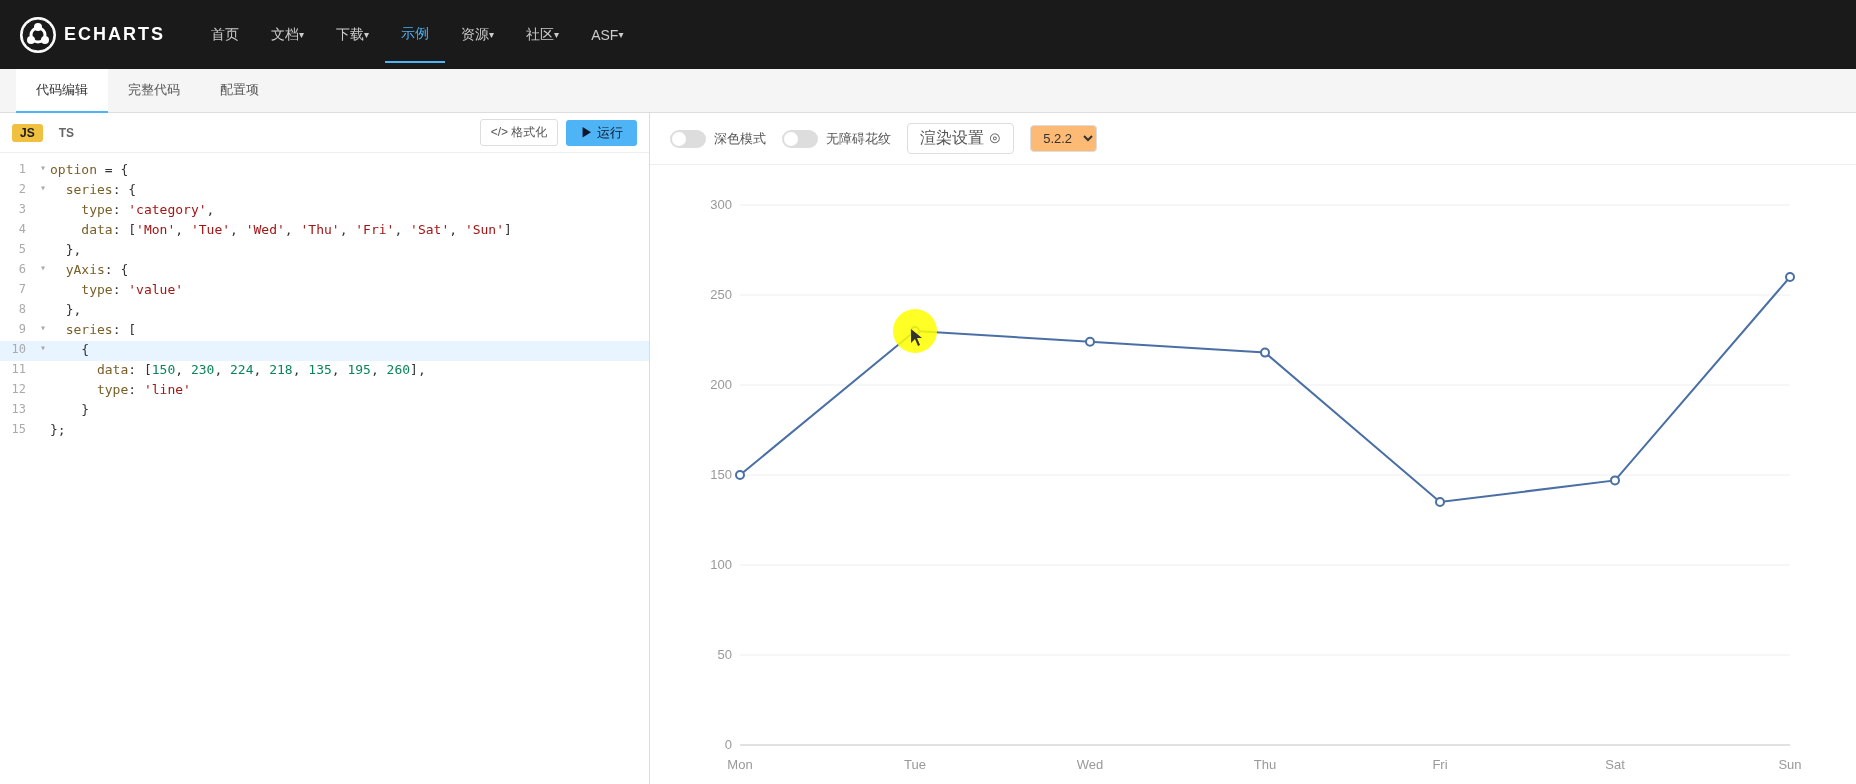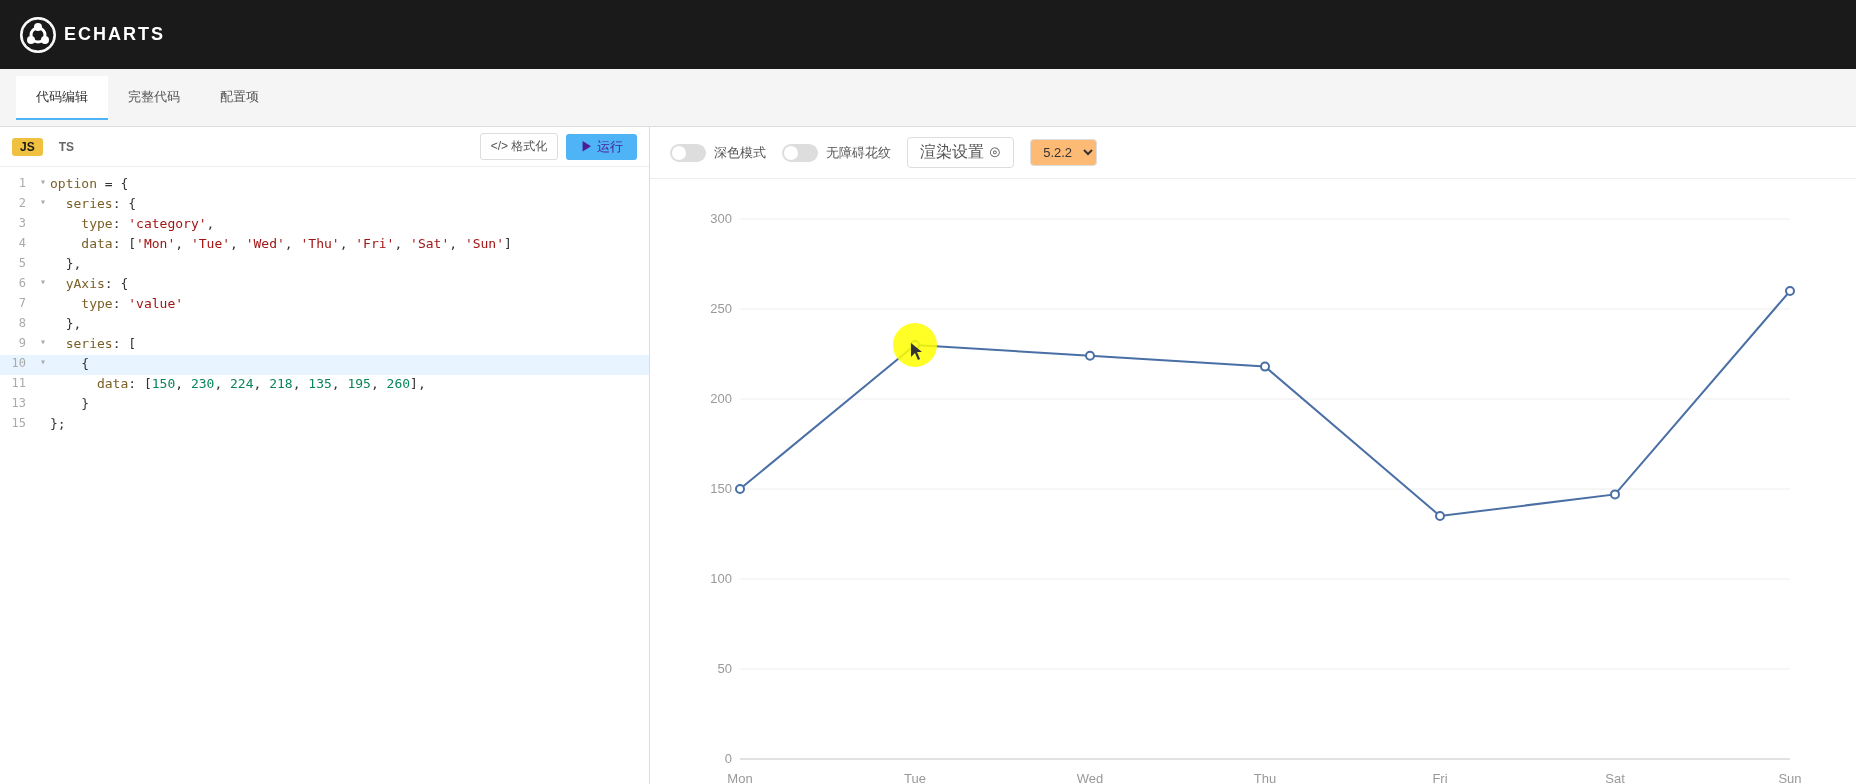--- a/index.html
+++ b/index.html
@@ -21,21 +21,21 @@
     .nav-items { display: flex; align-items: center; gap: 0; }
     .nav-item {
       padding: 0 16px; height: 56px; display: flex; align-items: center;
       font-size: 14px; color: #ccc; cursor: pointer; position: relative;
     }
     .nav-item.active { color: #4eb4f5; border-bottom: 2px solid #4eb4f5; }
     .nav-item-dropdown::after { content: " ▾"; font-size: 10px; }
 
     
     .sub-tabs {
-      display: flex; align-items: center; height: 58px;
+      display: flex; align-items: center; height: 44px;
       background: #f5f5f5; border-bottom: 1px solid #ddd; padding: 0 16px;
     }
     .sub-tab {
       padding: 0 20px; height: 44px; display: flex; align-items: center;
       font-size: 13px; color: #555; cursor: pointer; border-bottom: 2px solid transparent;
     }
     .sub-tab.active { color: #333; border-bottom: 2px solid #4eb4f5; background: #fff; }
 
     
     .main-layout { display: flex; height: calc(784px - 56px - 44px); }
@@ -54,21 +54,21 @@
       cursor: pointer;
     }
     .lang-js { background: #f0c040; color: #1a1a1a; }
     .lang-ts { background: transparent; color: #666; }
     .toolbar-spacer { flex: 1; }
     .format-btn {
       padding: 4px 10px; font-size: 12px; color: #555; border: 1px solid #ddd;
       border-radius: 3px; background: #fff; cursor: pointer; display: flex; align-items: center; gap: 4px;
     }
     .run-btn {
-      padding: 4px 14px; font-size: 13px; color: #4c1d95;
+      padding: 4px 14px; font-size: 13px; color: #0f172a;
       background: #4eb4f5; border: none; border-radius: 3px; cursor: pointer;
       display: flex; align-items: center; gap: 4px;
     }
 
     
     .code-area {
       font-family: "Consolas", "Monaco", monospace; font-size: 13px;
       padding: 8px 0; background: #fff; overflow-y: auto;
       height: calc(100% - 44px);
     }
@@ -133,20 +133,29 @@
       <svg width="34" height="34" viewBox="0 0 34 34">
         <circle cx="17" cy="17" r="16" fill="#1a1a1a" stroke="#fff" stroke-width="1"></circle>
         <circle cx="17" cy="17" r="7" fill="none" stroke="#fff" stroke-width="3"></circle>
         <circle cx="17" cy="9" r="4" fill="#fff"></circle>
         <circle cx="24" cy="22" r="4" fill="#fff"></circle>
         <circle cx="10" cy="22" r="4" fill="#fff"></circle>
       </svg>
     </div>
     <span class="nav-brand">ECHARTS</span>
   </div>
+  <div class="nav-items">
+    <div class="nav-item">首页</div>
+    <div class="nav-item nav-item-dropdown">文档</div>
+    <div class="nav-item nav-item-dropdown">下载</div>
+    <div class="nav-item active">示例</div>
+    <div class="nav-item nav-item-dropdown">资源</div>
+    <div class="nav-item nav-item-dropdown">社区</div>
+    <div class="nav-item nav-item-dropdown">ASF</div>
+  </div>
 </div>
 
 <div class="sub-tabs">
   <div class="sub-tab active">代码编辑</div>
   <div class="sub-tab">完整代码</div>
   <div class="sub-tab">配置项</div>
 </div>
 
 <div class="main-layout">
 
@@ -210,20 +219,25 @@
         </div>
         <div class="code-line highlighted">
           <span class="line-num">10</span>
           <span class="line-arrow">▾</span>
           <span class="line-content">    {</span>
         </div>
         <div class="code-line">
           <span class="line-num">11</span>
           <span class="line-arrow"></span>
           <span class="line-content">      <span class="prop">data</span>: [<span class="num">150</span>, <span class="num">230</span>, <span class="num">224</span>, <span class="num">218</span>, <span class="num">135</span>, <span class="num">195</span>, <span class="num">260</span>],</span>
+        </div>
+        <div class="code-line">
+          <span class="line-num">12</span>
+          <span class="line-arrow"></span>
+          <span class="line-content">      <span class="prop">type</span>: <span class="str">'line'</span></span>
         </div>
         <div class="code-line">
           <span class="line-num">13</span>
           <span class="line-arrow"></span>
           <span class="line-content">    }</span>
         </div>
         <div class="code-line">
           <span class="line-num">15</span>
           <span class="line-arrow"></span>
           <span class="line-content">};</span>

